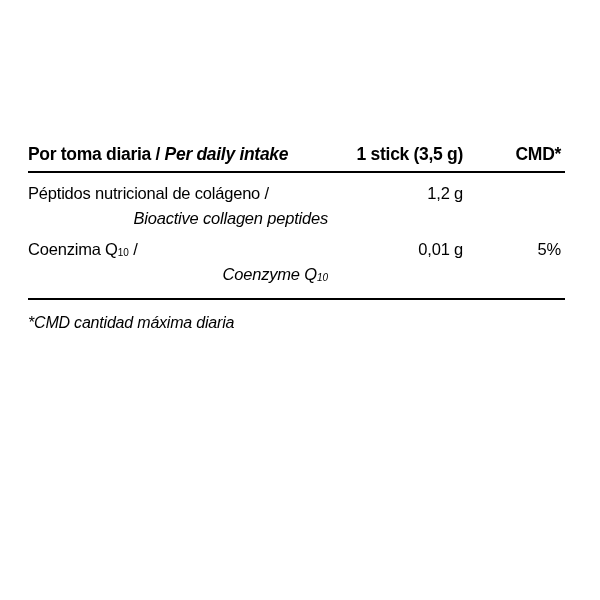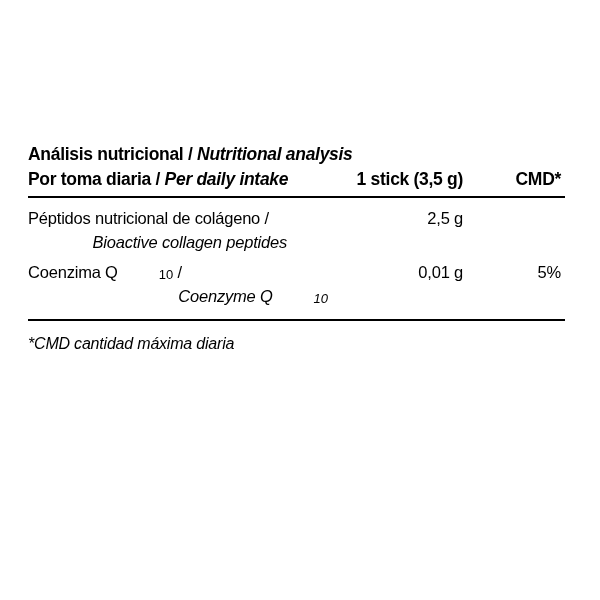--- a/index.html
+++ b/index.html
@@ -63,62 +63,60 @@
   tbody tr:last-child td {
     border-bottom: 2px solid #000000;
     padding-bottom: 10px;
   }
   .name-en {
     display: block;
     font-style: italic;
     text-align: right;
   }
   .sub {
-    font-size: 13px;
+    font-size: 10px;
     letter-spacing: 0;
     position: relative;
     bottom: -1px;
-    margin-left: 41px;
   }
   .footnote {
     font-style: italic;
     font-size: 16px;
     line-height: 20px;
     letter-spacing: -0.2px;
     margin: 13px 0 0 0;
   }
 </style>
 </head>
 <body>
 
 <div class="sheet">
   <div class="content">
 
-    <p class="title"><span>Análisis nutricional / </span><span class="italic">Nutritional analysis</span></p>
 
     <table class="nutri">
       <colgroup>
         <col class="c1">
           <col class="c2">
           <col class="c3">
       </colgroup>
       <thead>
         <tr>
           <th class="col1"><span>Por toma diaria / </span><span class="italic">Per daily intake</span></th>
           <th class="col2">1 stick (3,5 g)</th>
           <th class="col3">CMD*</th>
         </tr>
       </thead>
       <tbody>
         <tr>
           <td class="col1">
             <span><span>Péptidos nutricional de colágeno /</span><span class="sub"></span><span></span></span>
             <span class="name-en"><span>Bioactive collagen peptides</span><span class="sub"></span></span>
           </td>
-          <td class="col2">2,5 g</td>
+          <td class="col2">1,2 g</td>
           <td class="col3"></td>
         </tr>
         <tr>
           <td class="col1">
             <span><span>Coenzima Q</span><span class="sub">10</span><span> /</span></span>
             <span class="name-en"><span>Coenzyme Q</span><span class="sub">10</span></span>
           </td>
           <td class="col2">0,01 g</td>
           <td class="col3">5%</td>
         </tr>

